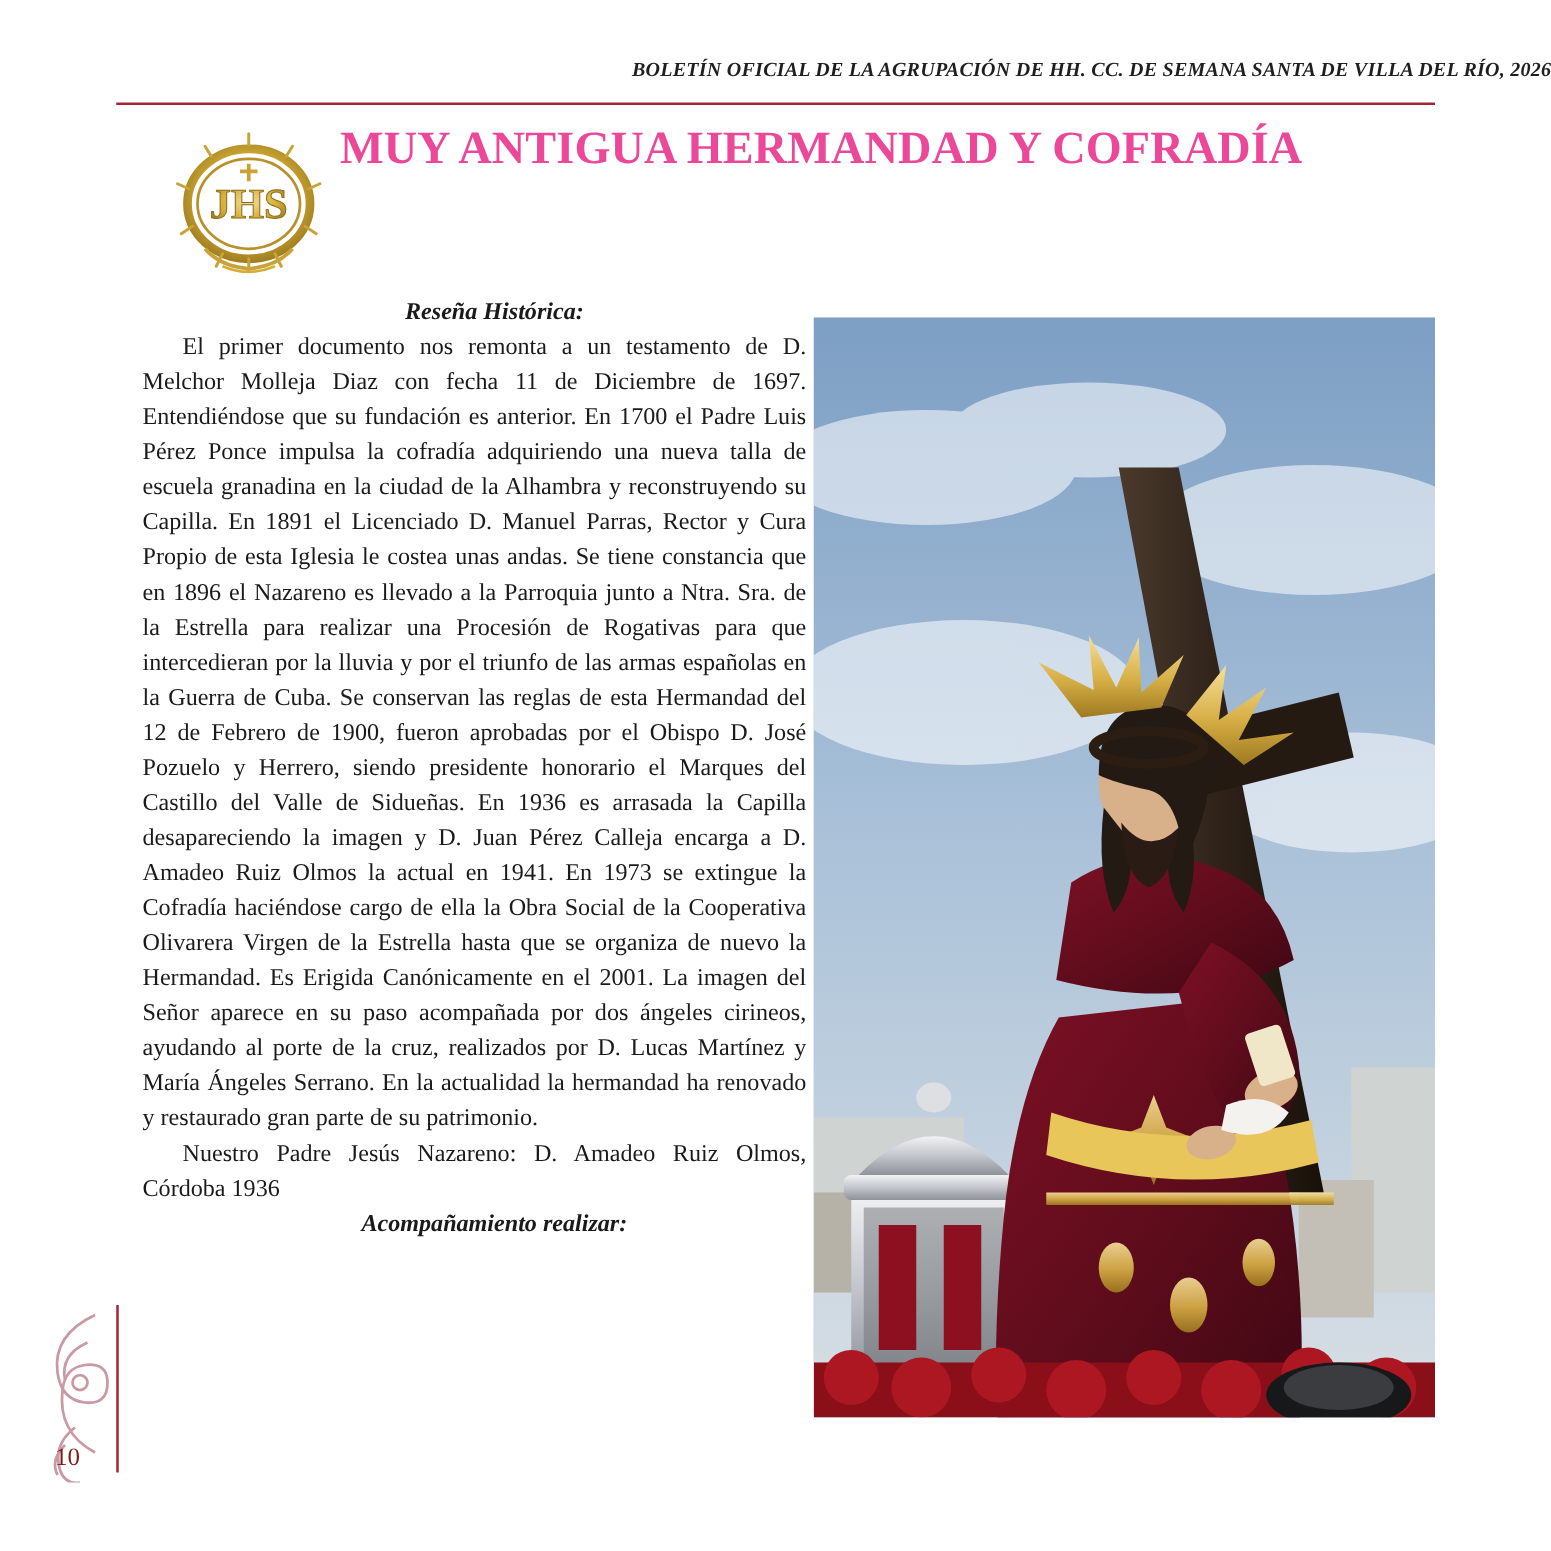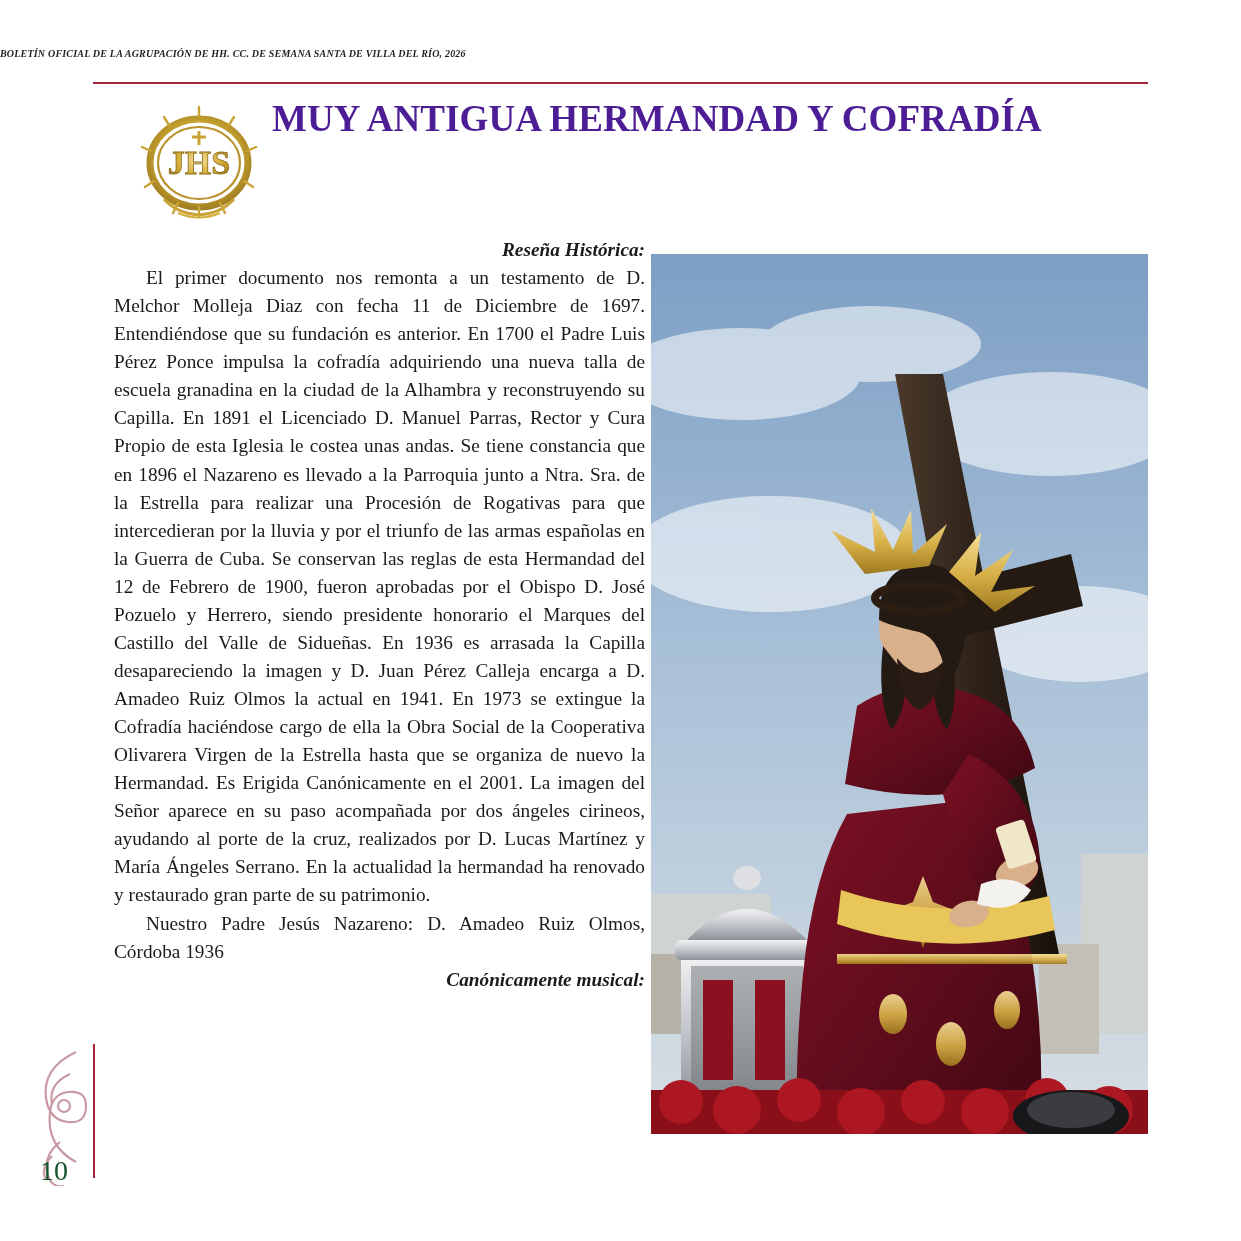--- a/index.html
+++ b/index.html
@@ -15,24 +15,24 @@
     overflow: hidden;
     position: relative;
   }
 
   
   .running-head {
     position: absolute;
     left: 0;
     top: 48px;
     width: 1241px;
-    text-align: left;
+    text-align: right;
     font-style: italic;
     font-weight: bold;
-    font-size: 10px;
+    font-size: 16px;
     letter-spacing: 0.2px;
     color: #1f1f1f;
     white-space: nowrap;
   }
   .head-rule {
     position: absolute;
     left: 93px;
     top: 82px;
     width: 1055px;
     height: 2px;
@@ -51,21 +51,21 @@
   .emblem {
     width: 118px;
     height: 122px;
     flex: 0 0 118px;
     position: relative;
     margin-top: 8px;
   }
   .emblem svg { display: block; }
   .title-text {
     margin-left: 14px;
-    color: #4c1d95;
+    color: #ec4899;
     font-weight: bold;
     font-size: 37px;
     line-height: 1.28;
     letter-spacing: 0.1px;
   }
   .title-text .l1, .title-text .l2 { display: block; white-space: nowrap; }
 
   
   .col-text {
     position: absolute;
@@ -76,21 +76,21 @@
     line-height: 1.455;
     text-align: justify;
     text-justify: inter-word;
     hyphens: auto;
   }
   .subhead {
     font-weight: bold;
     font-style: italic;
     font-size: 19.3px;
     text-indent: 32px;
-    text-align: right;
+    text-align: center;
     margin: 0;
   }
   .para {
     margin: 0;
     text-indent: 32px;
     text-align: justify;
   }
 
   
   .photo {
@@ -119,22 +119,22 @@
     top: 1046px;
     width: 62px;
     height: 140px;
   }
   .page-num {
     position: absolute;
     left: 34px;
     top: 1155px;
     width: 40px;
     text-align: center;
-    font-size: 28px;
-    color: #14532d;
+    font-size: 20px;
+    color: #7f1d1d;
   }
 </style>
 </head>
 <body>
 
 <div class="running-head">BOLETÍN OFICIAL DE LA AGRUPACIÓN DE HH. CC. DE SEMANA SANTA DE VILLA DEL RÍO, 2026</div>
 <div class="head-rule"></div>
 
 <div class="title-block">
   <div class="emblem">
@@ -176,21 +176,21 @@
     <span class="l1">MUY ANTIGUA HERMANDAD Y COFRADÍA</span>
   </div>
 </div>
 
 <div class="col-text">
   <p class="subhead">Reseña Histórica:</p>
   <p class="para">El primer documento nos remonta a un testamento de D. Melchor Molleja Diaz con fecha 11 de Diciembre de 1697. Entendiéndose que su fundación es anterior. En 1700 el Padre Luis Pérez Ponce impulsa la cofradía adquiriendo una nueva talla de escuela granadina en la ciudad de la Alhambra y reconstruyendo su Capilla. En 1891 el Licenciado D. Manuel Parras, Rector y Cura Propio de esta Iglesia le costea unas andas. Se tiene constancia que en 1896 el Nazareno es llevado a la Parroquia junto a Ntra. Sra. de la Estrella para realizar una Procesión de Rogativas para que intercedieran por la lluvia y por el triunfo de las armas españolas en la Guerra de Cuba. Se conservan las reglas de esta Hermandad del 12 de Febrero de 1900, fueron aprobadas por el Obispo D. José Pozuelo y Herrero, siendo presidente honorario el Marques del Castillo del Valle de Sidueñas. En 1936 es arrasada la Capilla desapareciendo la imagen y D. Juan Pérez Calleja encarga a D. Amadeo Ruiz Olmos la actual en 1941. En 1973 se extingue la Cofradía haciéndose cargo de ella la Obra Social de la Cooperativa Olivarera Virgen de la Estrella hasta que se organiza de nuevo la Hermandad. Es Erigida Canónicamente en el 2001. La imagen del Señor aparece en su paso acompañada por dos ángeles cirineos, ayudando al porte de la cruz, realizados por D. Lucas Martínez y María Ángeles Serrano. En la actualidad la hermandad ha renovado y restaurado gran parte de su patrimonio.</p>
 
   <p class="para">Nuestro Padre Jesús Nazareno: D. Amadeo Ruiz Olmos, Córdoba 1936</p>
 
-  <p class="subhead">Canónicamente musical:</p>
+  <p class="subhead">Acompañamiento realizar:</p>
 
 </div>
 
 <div class="photo">
   <svg width="497" height="880" viewBox="0 0 497 880" aria-hidden="true">
     <defs>
       <linearGradient id="sky" x1="0" y1="0" x2="0" y2="1">
         <stop offset="0%" stop-color="#7d9fc4"></stop>
         <stop offset="45%" stop-color="#a8c0d8"></stop>
         <stop offset="100%" stop-color="#d8dfe4"></stop>

